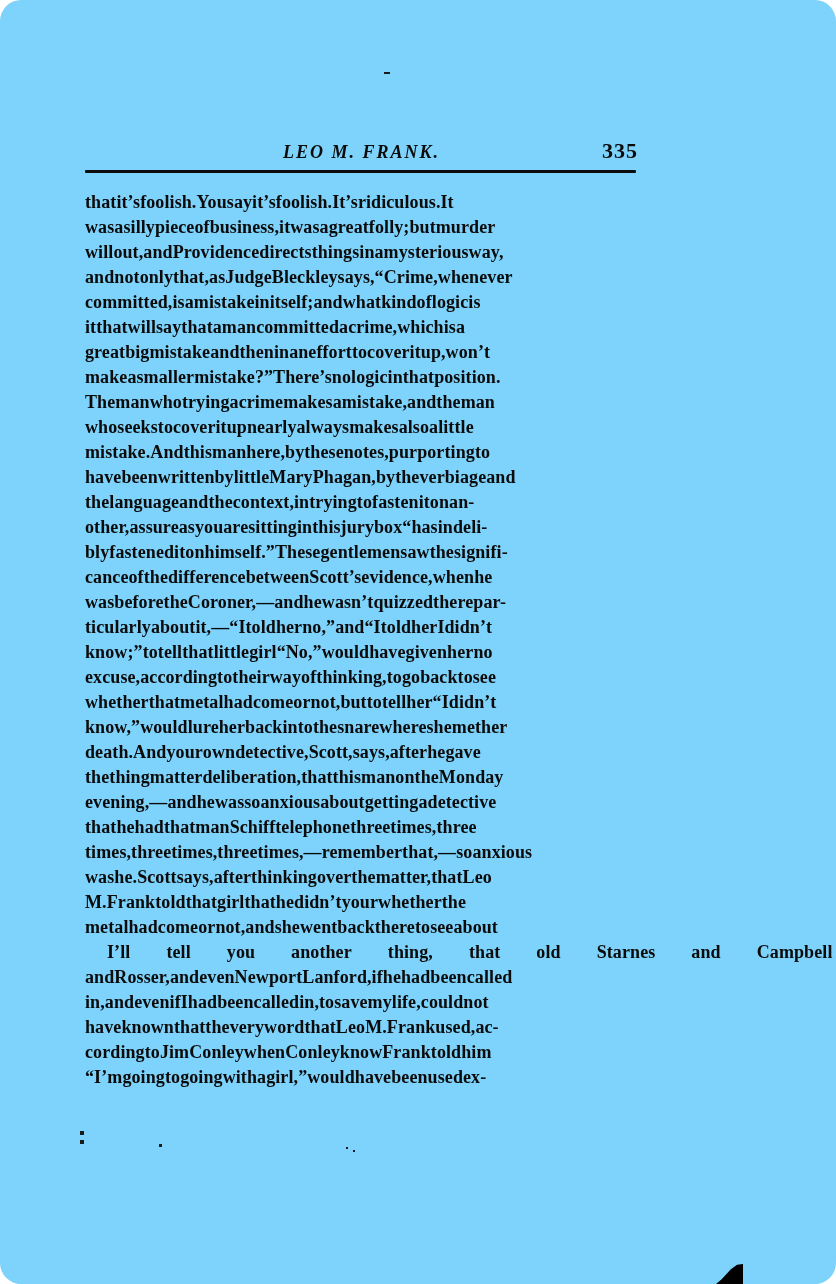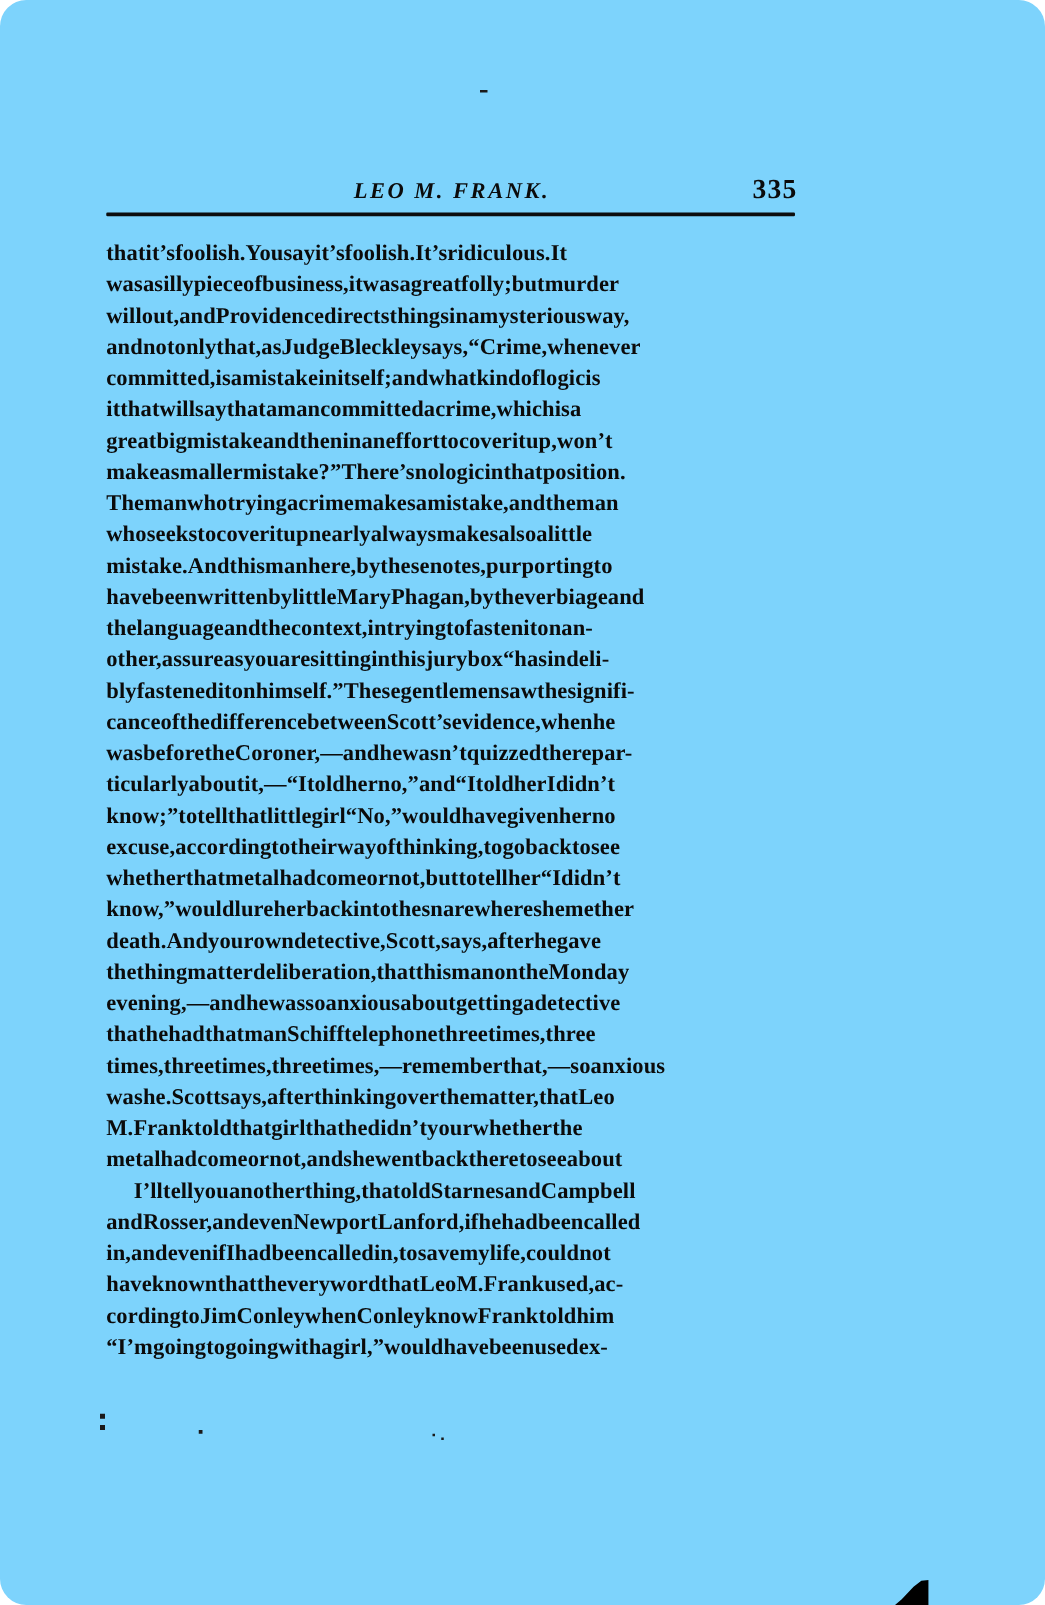--- a/index.html
+++ b/index.html
@@ -59,21 +59,21 @@
     top: 190px;
     width: 553px;
     font-size: 18px;
     font-weight: bold;
     letter-spacing: 0.1px;
     line-height: 25px;
   }
   .line { height: 25px; white-space: nowrap; overflow: visible; }
   .line.justify { display: flex; }
   .line.justify span { display: inline-block; }
-  .line.indent { padding-left: 22px; }
+  .line.indent { padding-left: 22px; gap: 36px; }
 
   
   .artifact { position: absolute; background: #1a1a1a; }
   .artifact-dash { left: 384px; top: 72px; width: 6px; height: 2px; }
   .artifact-colon {
     left: 80px; top: 1131px; width: 4px; height: 4px;
     box-shadow: 0 9px 0 #1a1a1a;
   }
   .artifact-dot { left: 159px; top: 1144px; width: 3px; height: 3px; }
   .artifact-dot-pair {

